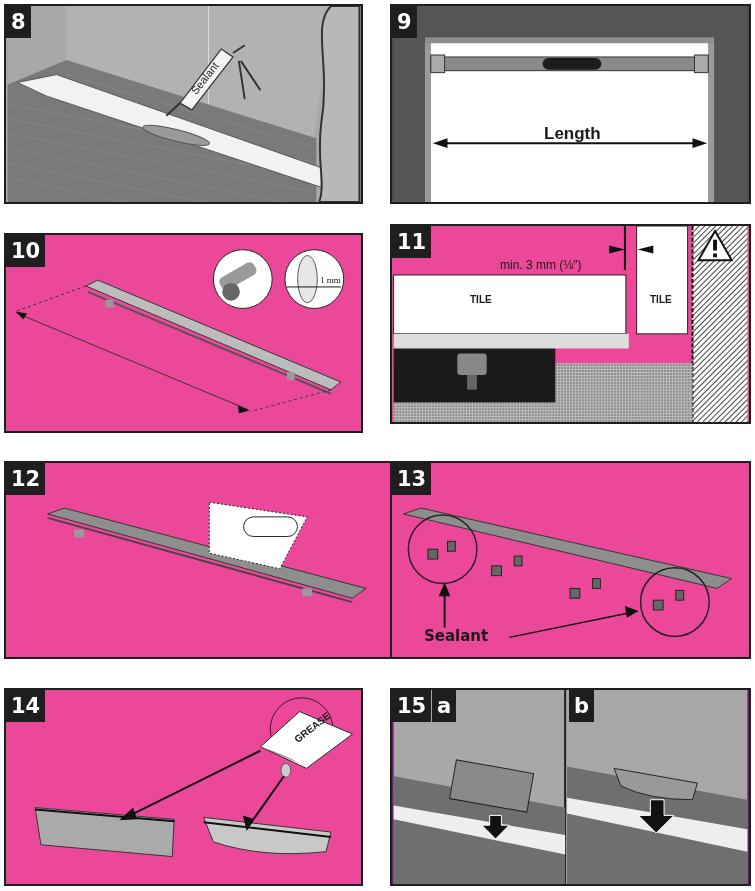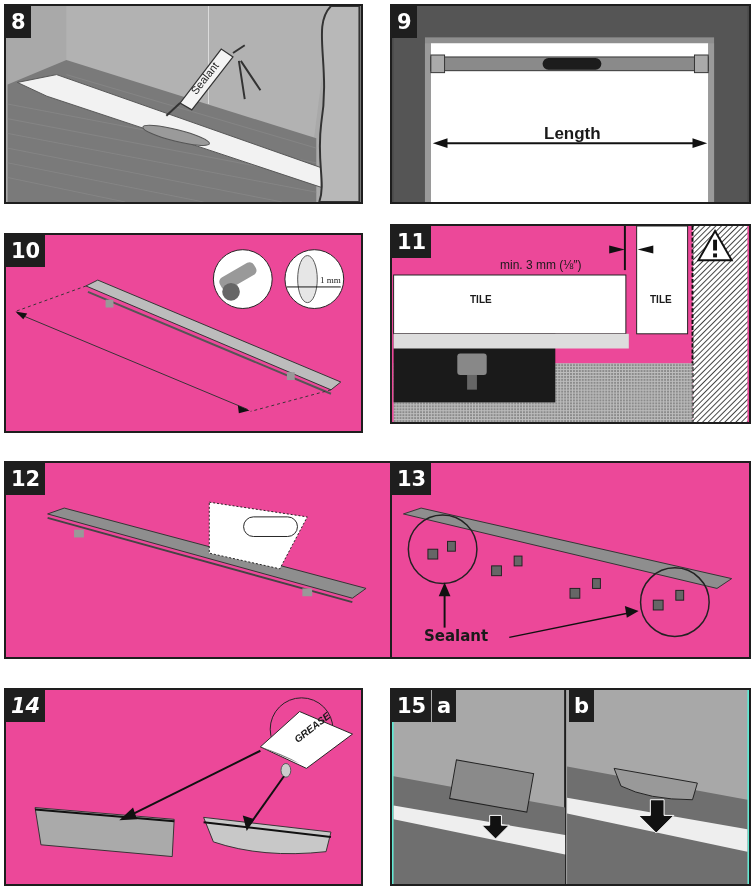--- a/index.html
+++ b/index.html
@@ -152,42 +152,42 @@
         <rect x="288" y="130" width="8" height="10"></rect>
     </g>
     <line x1="52" y1="168" x2="52" y2="132" stroke="#111" stroke-width="2"></line>
       <polygon points="46,136 58,136 52,122" fill="#111"></polygon>
     <line x1="118" y1="178" x2="245" y2="152" stroke="#111" stroke-width="1.5"></line>
       <polygon points="250,151 236,146 238,158" fill="#111"></polygon>
   </svg>
   <div class="lbl" style="left:32px;top:164px;font-size:15px;font-weight:bold;font-family:'DejaVu Sans',sans-serif;">Sealant</div>
 </div>
 
-<div class="panel" style="left:4px;top:688px;width:359px;height:198px;font-style:italic;">
+<div class="panel" style="left:4px;top:688px;width:359px;height:198px;">
   <div class="badge">14</div>
   <svg viewBox="0 0 359 198">
     <g>
       <circle cx="300" cy="40" r="32" fill="none" stroke="#222"></circle>
       <polygon points="258,58 298,22 352,45 305,80" fill="#fff" stroke="#222"></polygon>
       <path d="M258,58 Q280,65 298,75" fill="#777"></path>
       <ellipse cx="284" cy="82" rx="5" ry="7" fill="#ccc" stroke="#555"></ellipse>
     </g>
     <polygon points="28,120 170,132 168,170 34,158" fill="#aaa" stroke="#333"></polygon>
     <line x1="28" y1="122" x2="170" y2="134" stroke="#111" stroke-width="2"></line>
     <path d="M200,130 L330,145 L325,165 Q260,172 210,155 Z" fill="#c8c8c8" stroke="#333"></path>
     <line x1="200" y1="135" x2="330" y2="150" stroke="#111" stroke-width="2"></line>
     <line x1="258" y1="62" x2="125" y2="128" stroke="#111" stroke-width="2"></line>
       <polygon points="114,133 128,120 132,132" fill="#111"></polygon>
     <line x1="282" y1="88" x2="248" y2="136" stroke="#111" stroke-width="2"></line>
       <polygon points="244,144 240,128 252,132" fill="#111"></polygon>
   </svg>
   <div class="lbl" style="left:285px;top:32px;font-size:10px;font-weight:bold;transform:rotate(-38deg);">GREASE</div>
 </div>
 
-<div class="panel" style="left:390px;top:688px;width:361px;height:198px;background:#5eead4;">
+<div class="panel" style="left:390px;top:688px;width:361px;height:198px;background:#701a75;">
   <div class="badge">15</div>
   <svg viewBox="0 0 361 198">
     <rect x="0" y="0" width="361" height="198" fill="#a8a8a8"></rect>
     <line x1="175" y1="0" x2="175" y2="198" stroke="#1e1e1e" stroke-width="2"></line>
     <polygon points="0,88 175,120 175,198 0,198" fill="#6f6f6f"></polygon>
     <polygon points="0,118 175,148 175,168 0,132" fill="#eee"></polygon>
     <polygon points="177,78 361,112 361,198 177,198" fill="#6f6f6f"></polygon>
     <polygon points="177,110 361,142 361,165 177,126" fill="#eee"></polygon>
     <rect x="60" y="78" width="80" height="40" fill="#8a8a8a" stroke="#222" transform="rotate(10 100 98)"></rect>
     <polygon points="98,128 110,128 110,138 118,138 104,152 90,138 98,138" fill="#111" stroke="#fff"></polygon>

